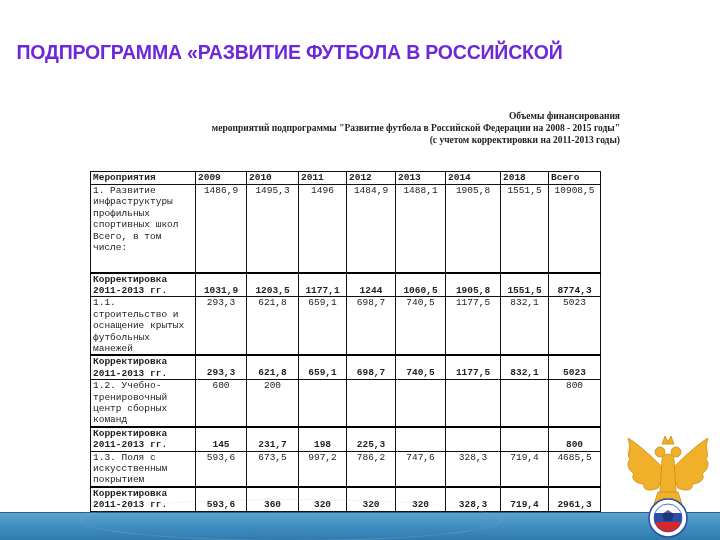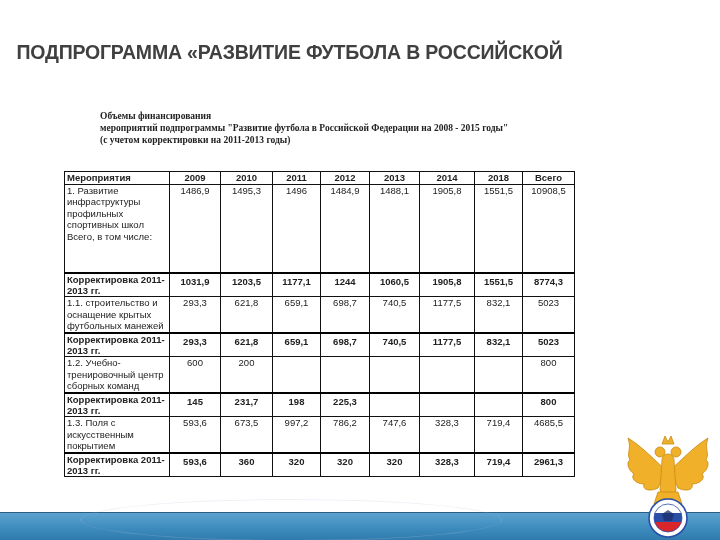--- a/index.html
+++ b/index.html
@@ -3,52 +3,52 @@
 <meta charset="utf-8">
 <style>
   html, body { margin:0; padding:0; }
   body {
     width:720px; height:540px; overflow:hidden; position:relative;
     background:#ffffff;
     font-family:"Liberation Sans", sans-serif;
   }
   .slide-title {
     position:absolute; left:0; top:38px; width:579px;
-    text-align:center; color:#404040;
+    text-align:center; color:#6d28d9;
     font-family:"Liberation Sans", sans-serif;
     font-weight:bold; font-size:19.5px; line-height:28px;
     letter-spacing:-0.2px;
   }
   .doc-caption {
     position:absolute; left:100px; top:110px; width:520px;
-    text-align:left; color:#222;
+    text-align:right; color:#222;
     font-family:"Liberation Serif", serif;
     font-size:9.5px; line-height:12px;
   }
   .doc-caption .cap-bold { font-weight:bold; }
   table.fin {
-    position:absolute; left:64px; top:171px;
+    position:absolute; left:90px; top:171px;
     border-collapse:collapse;
-    font-family:Liberation Sans, sans-serif;
+    font-family:Liberation Mono, monospace;
     font-size:9.5px; color:#222;
     table-layout:fixed;
   }
   table.fin td, table.fin th {
     border:1px solid #111;
     padding:0 2px;
     vertical-align:top;
     line-height:11.4px;
     overflow:hidden;
   }
-  table.fin th { font-weight:bold; text-align:center; height:12px; }
+  table.fin th { font-weight:bold; text-align:left; height:12px; }
   table.fin th.label-col { text-align:left; }
   table.fin td.num { text-align:center; }
   table.fin td.label { text-align:left; }
   table.fin tr.corr td { font-weight:bold;margin-left:12px; }
-  table.fin tr.corr td.num { vertical-align:top; padding-top:2px; }
+  table.fin tr.corr td.num { vertical-align:top; padding-top:11px; }
   table.fin tr.corr { border-top:2px solid #000; }
   .bottom-band {
     position:absolute; left:0; top:512px; width:720px; height:28px;
     background:linear-gradient(180deg,#5ba3cf 0%,#3d8bbd 55%,#2f79ab 100%);
     border-top:1px solid #2d5f85;
   }
   .bottom-band .swoosh {
     position:absolute; left:80px; top:-14px; width:420px; height:40px;
     border-radius:50%;
     border:1px solid rgba(180,200,220,0.25);

